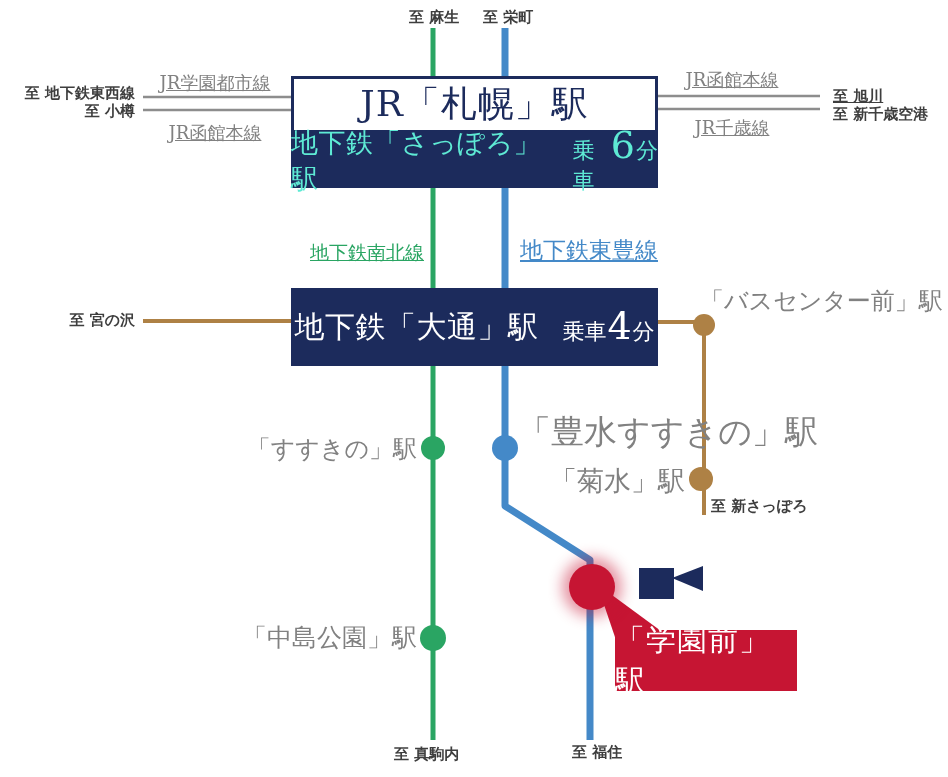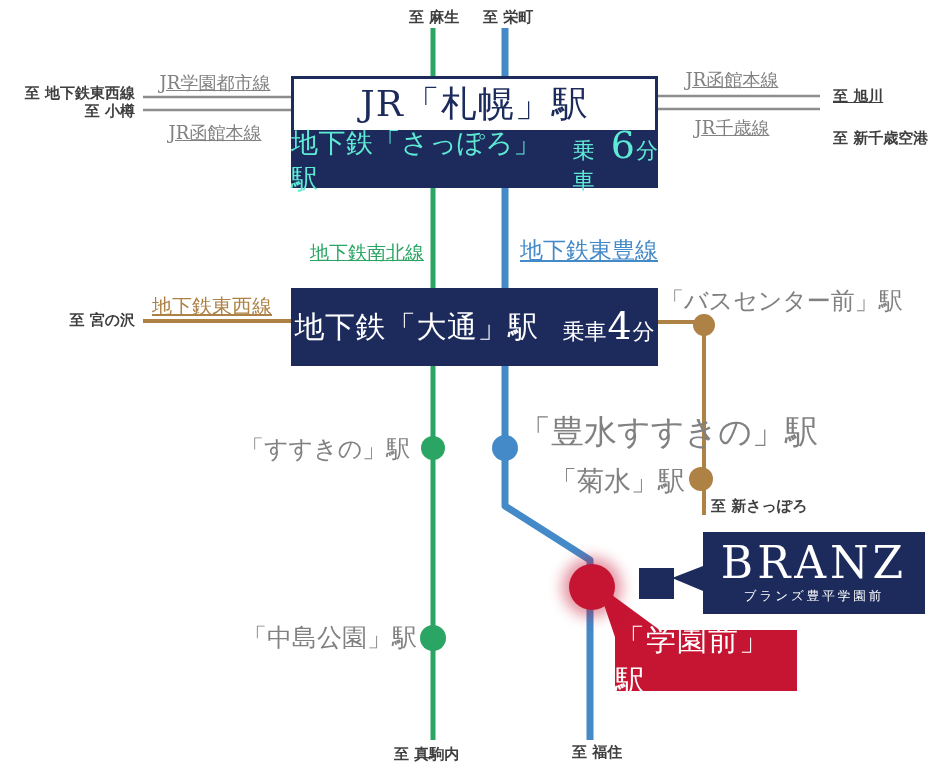--- a/index.html
+++ b/index.html
@@ -54,31 +54,31 @@
   #lbl-namboku{left:310px;top:240px;font-size:19px;color:var(--green,#2aa563);}
   #lbl-toho{left:520px;top:235px;font-size:23px;color:var(--blue,#4489c8);}
   #lbl-tozai{left:152px;top:293px;font-size:20px;color:var(--brown,#ae8145);}
 
   .dest{font-size:15px;font-weight:bold;color:var(--dest_dark,#3e3e3e);white-space:nowrap;}
   #dest-asabu{left:409px;top:8px;}
   #dest-sakaemachi{left:483px;top:8px;}
   #dest-ainosato{left:0;top:84px;width:135px;text-align:right;}
   #dest-otaru{left:0;top:102px;width:135px;text-align:right;}
   #dest-asahikawa{left:833px;top:87px;text-decoration:underline;}
-  #dest-airport{left:833px;top:105px;margin-top:24px;}
+  #dest-airport{left:833px;top:105px;}
   #dest-miyanosawa{left:0;top:311px;width:135px;text-align:right;}
   #dest-shinsapporo{left:711px;top:497px;}
   #dest-makomanai{left:394px;top:745px;}
   #dest-fukuzumi{left:572px;top:743px;}
 
   .station-lbl{color:var(--station_gray,#818181);white-space:nowrap;}
-  #st-buscenter{left:660px;top:285px;font-size:24px;}
+  #st-buscenter{left:700px;top:285px;font-size:24px;}
   #st-hosui{left:518px;top:410px;font-size:33px;}
   #st-kikusui{left:500px;top:463px;width:185px;text-align:right;font-size:27px;}
-  #st-susukino{left:240px;top:433px;width:177px;font-size:24px;}
+  #st-susukino{left:240px;top:433px;width:177px;text-align:right;font-size:24px;}
   #st-nakajima{left:225px;top:621px;width:192px;text-align:right;font-size:25px;}
 </style>
 </head>
 <body>
 
 <div id="canvas">
 
   <svg id="rails" width="948" height="777">
 
     <line class="ln-gray" x1="143" y1="97" x2="291" y2="97"></line>
@@ -121,37 +121,32 @@
 
   <div class="abs box" id="odori-box">
     <span class="bar-station">地下鉄「大通」駅</span>
     <span class="ride">
       <span class="ride-txt">乗車</span>
       <span class="ride-num">4</span>
       <span class="ride-txt">分</span>
     </span>
   </div>
 
-  <div class="abs box" id="branz-box">
-    <span id="branz-logo">BRANZ</span>
-    <span id="branz-sub">ブランズ豊平学園前</span>
-  </div>
 
   <div class="abs box" id="gakuenmae-box">
     <span>「学園前」駅</span>
   </div>
   <div class="abs" id="red-dot"></div>
 
   <div class="abs line-lbl" id="lbl-jr-gakuen">JR学園都市線</div>
   <div class="abs line-lbl" id="lbl-jr-hakodate-w">JR函館本線</div>
   <div class="abs line-lbl" id="lbl-jr-hakodate-e">JR函館本線</div>
   <div class="abs line-lbl" id="lbl-jr-chitose">JR千歳線</div>
   <div class="abs line-lbl" id="lbl-namboku">地下鉄南北線</div>
   <div class="abs line-lbl" id="lbl-toho">地下鉄東豊線</div>
-  <div class="abs line-lbl" id="lbl-tozai">地下鉄東西線</div>
 
   <div class="abs dest" id="dest-asabu">至 麻生</div>
   <div class="abs dest" id="dest-sakaemachi">至 栄町</div>
   <div class="abs dest" id="dest-ainosato">至 地下鉄東西線</div>
   <div class="abs dest" id="dest-otaru">至 小樽</div>
   <div class="abs dest" id="dest-asahikawa">至 旭川</div>
   <div class="abs dest" id="dest-airport">至 新千歳空港</div>
   <div class="abs dest" id="dest-miyanosawa">至 宮の沢</div>
   <div class="abs dest" id="dest-shinsapporo">至 新さっぽろ</div>
   <div class="abs dest" id="dest-makomanai">至 真駒内</div>

